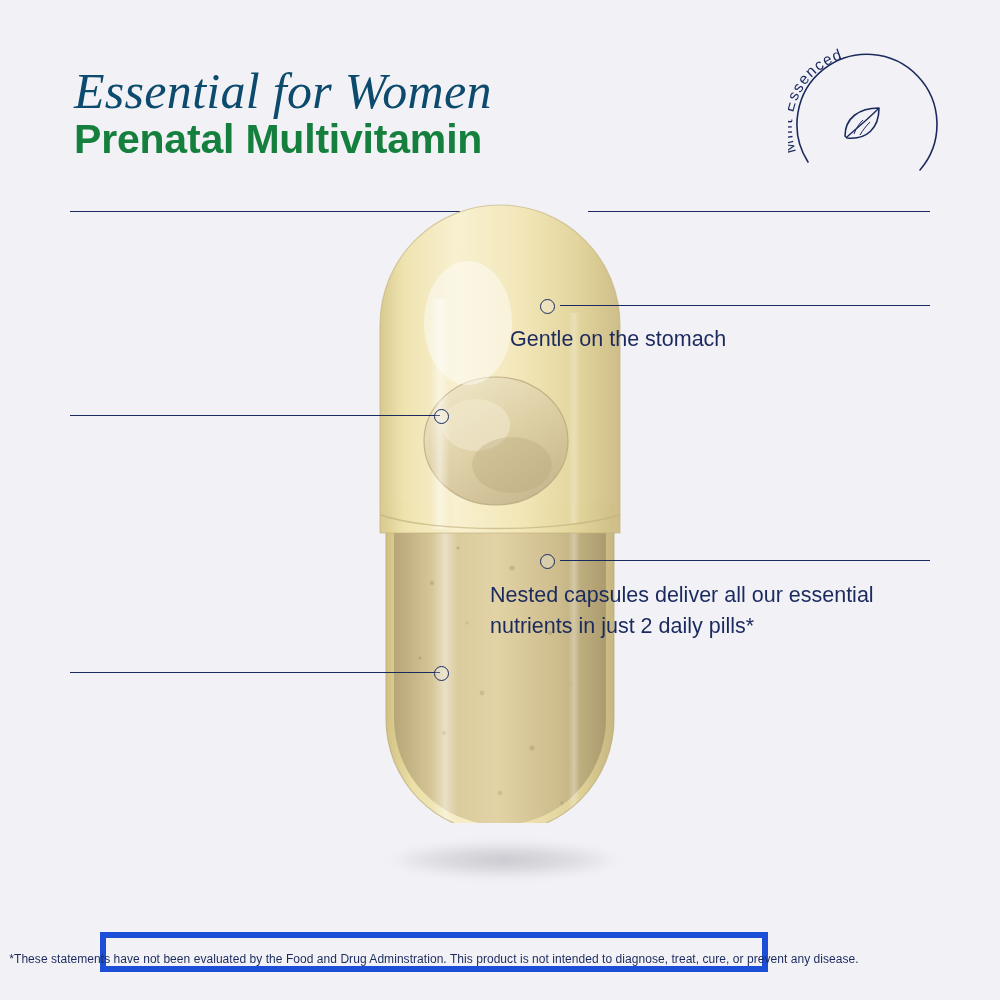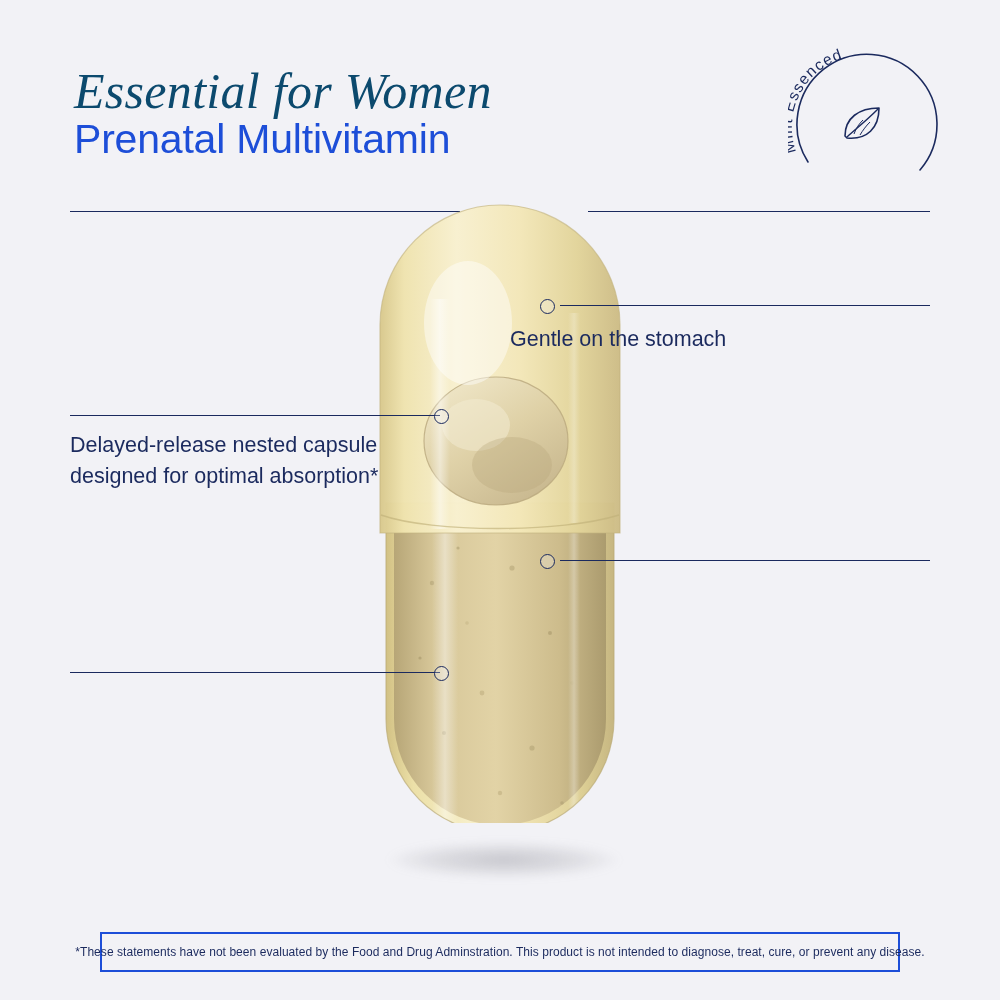--- a/index.html
+++ b/index.html
@@ -31,23 +31,23 @@
     font-size: 50px;
     letter-spacing: 0.3px;
     color: #0c4a6e;
     white-space: nowrap;
   }
   .title {
     position: absolute;
     left: 74px;
     top: 116px;
     font-size: 41px;
-    font-weight: normal;
+    font-weight: bold;
     letter-spacing: -0.2px;
-    color: #1d4ed8;
+    color: #15803d;
     white-space: nowrap;
   }
 
   
   .badge {
     position: absolute;
     right: 62px;
     top: 42px;
     width: 150px;
     height: 140px;
@@ -122,25 +122,25 @@
   
   .c4-line { left: 70px;  top: 672px; width: 370px; }
   .c4-dot  { left: 434px; top: 666px; }
   .c4-text { left: 70px;  top: 687px; width: 380px; }
 
   
   .disclaimer {
     position: absolute;
     left: 100px;
     top: 932px;
-    width: 800px;
+    width: 668px;
     height: 40px;
-    border: 2px solid #1d4ed8;
+    border: 6px solid #1d4ed8;
     display: flex;
-    align-items: center;
+    align-items: flex-end;
     justify-content: center;
     box-sizing: border-box;
   }
   .disclaimer span {
     font-size: 12px;
     color: #1b2a5e;
     letter-spacing: 0.05px;
     white-space: nowrap;
   }
 </style>
@@ -270,24 +270,24 @@
       </g>
     </svg>
   </div>
 
   <div class="callout-line c1-line"></div>
   <div class="callout-dot c1-dot"></div>
   <div class="callout-text right c1-text">Gentle on the stomach</div>
 
   <div class="callout-line c2-line"></div>
   <div class="callout-dot c2-dot"></div>
+  <div class="callout-text right c2-text">Nested capsules deliver all our essential nutrients in just 2 daily pills*</div>
 
   <div class="callout-line c3-line"></div>
   <div class="callout-dot c3-dot"></div>
-  <div class="callout-text c3-text">Delayed-release nested capsule designed for optimal absorption*</div>
 
   <div class="callout-line c4-line"></div>
   <div class="callout-dot c4-dot"></div>
 
   <div class="disclaimer">
     <span>*These statements have not been evaluated by the Food and Drug Adminstration. This product is not intended to diagnose, treat, cure, or prevent any disease.</span>
   </div>
 
 </div>
 

